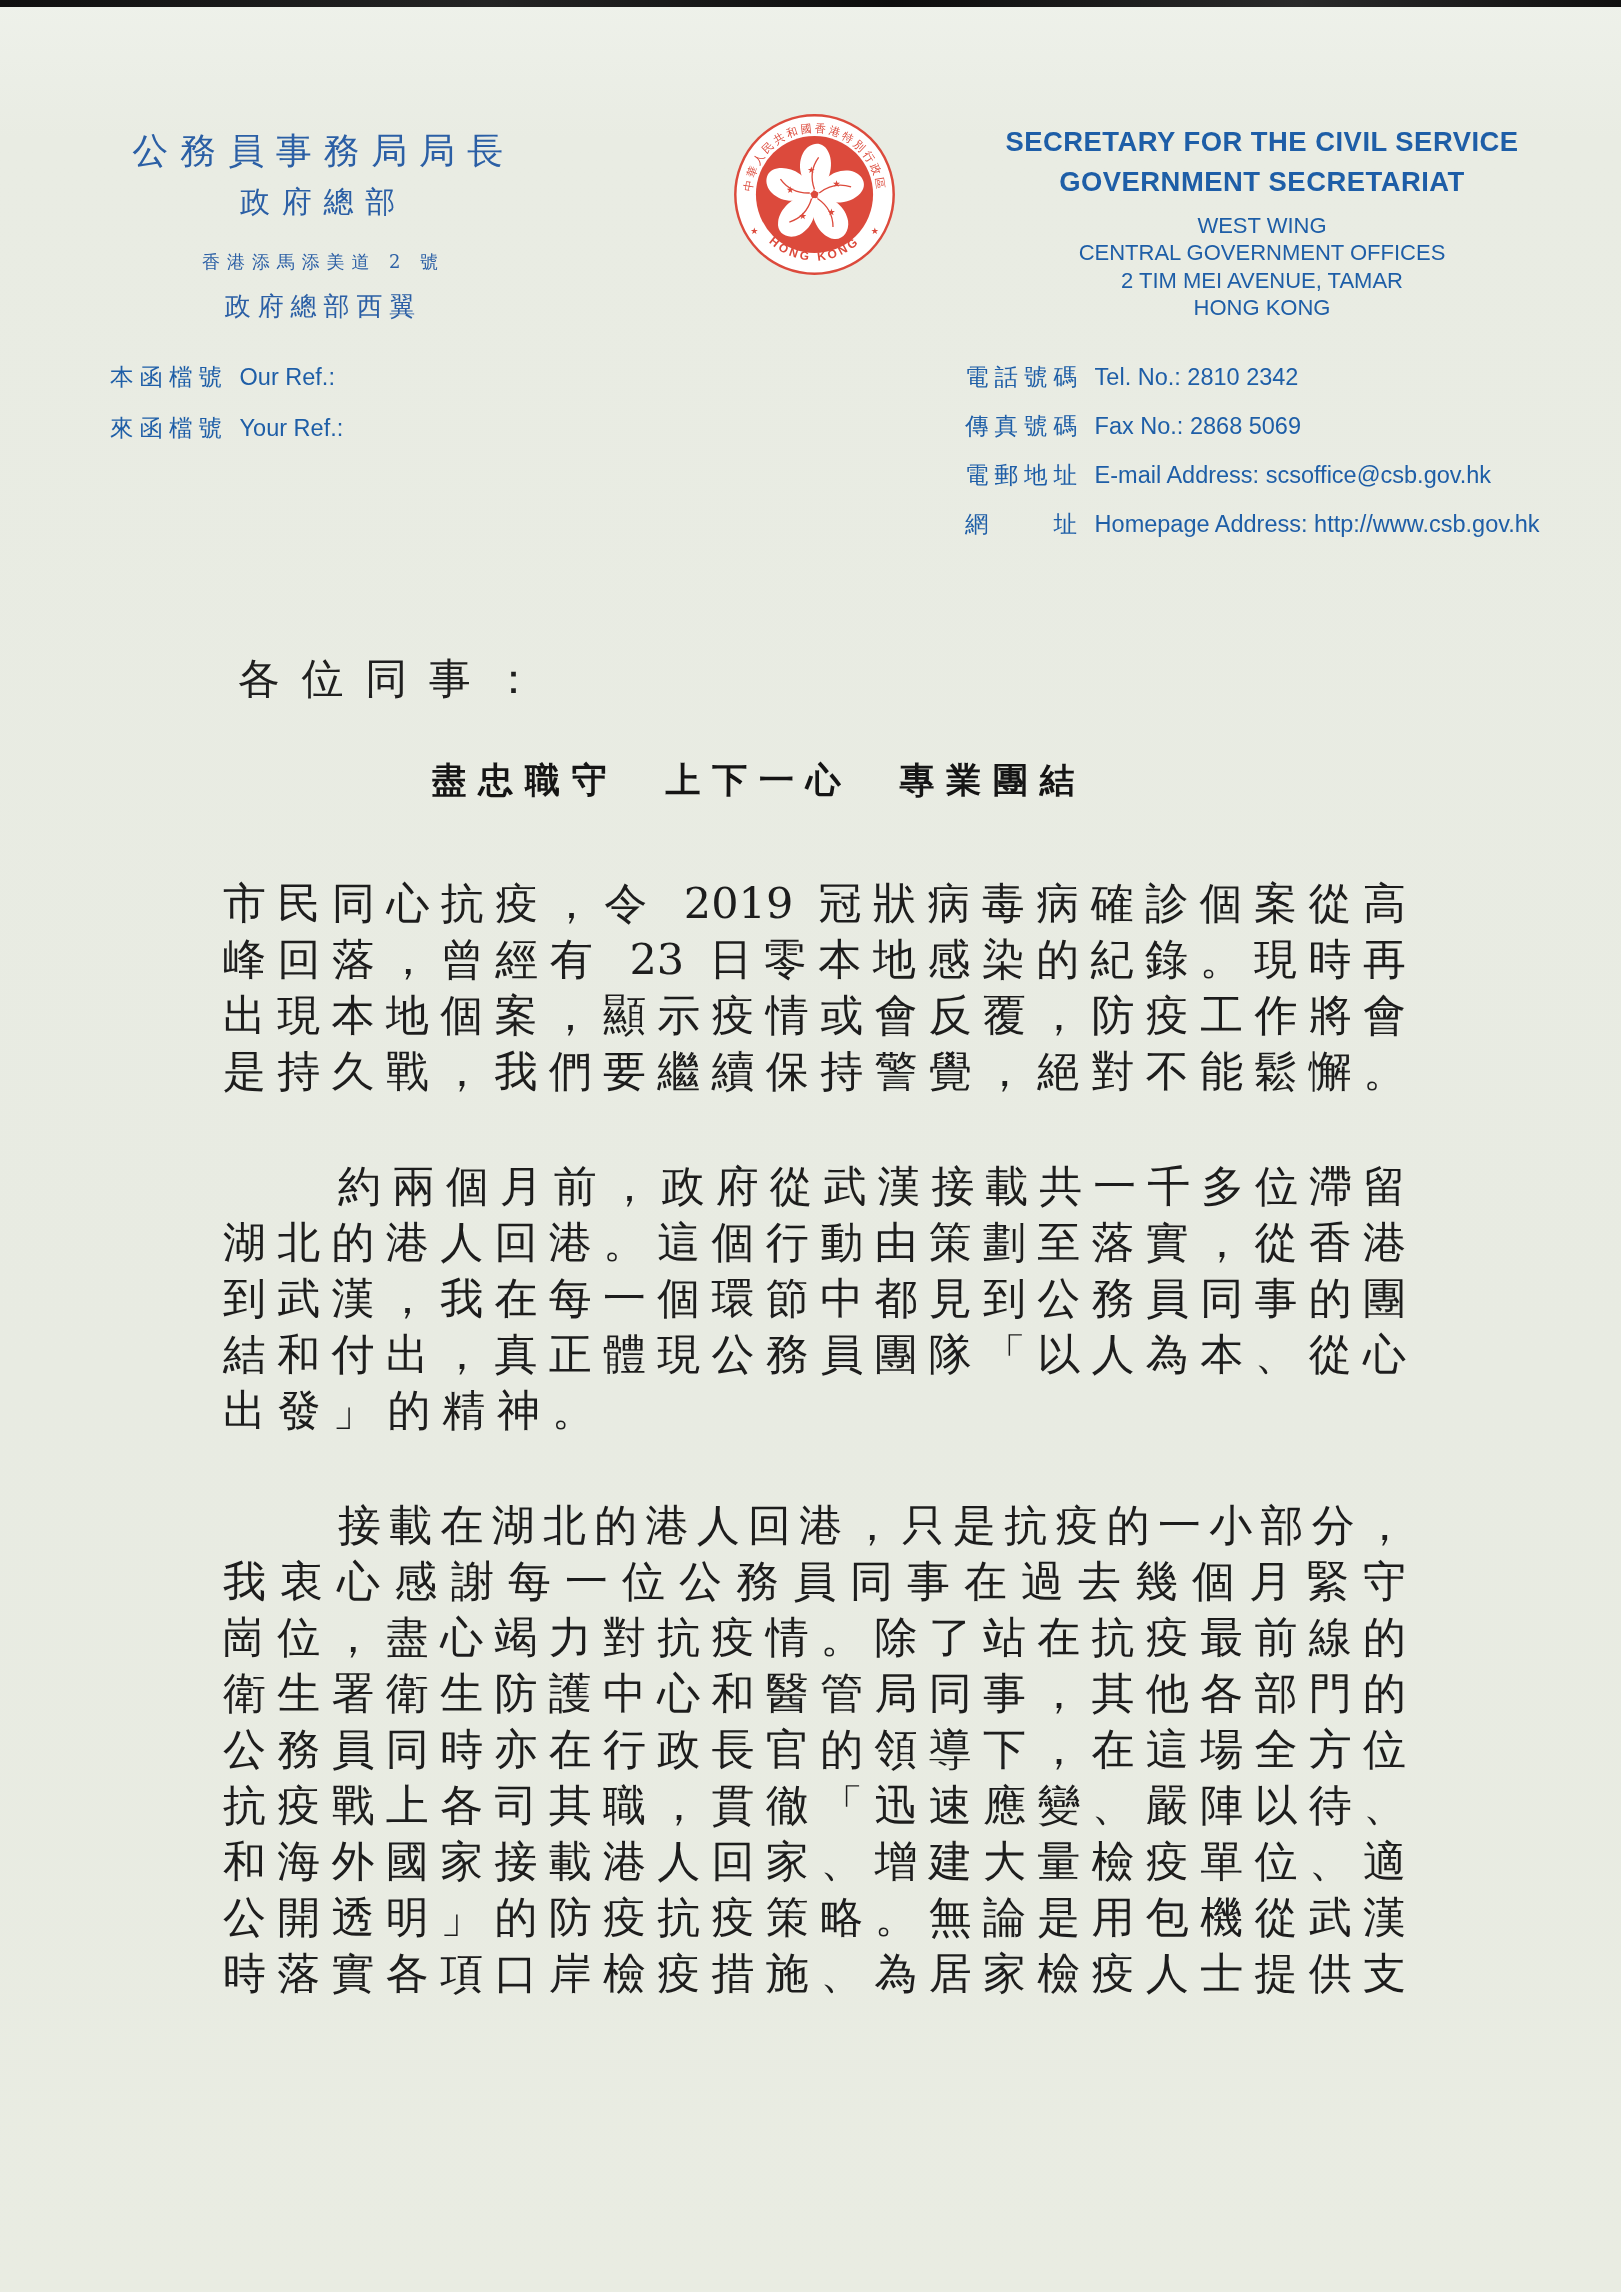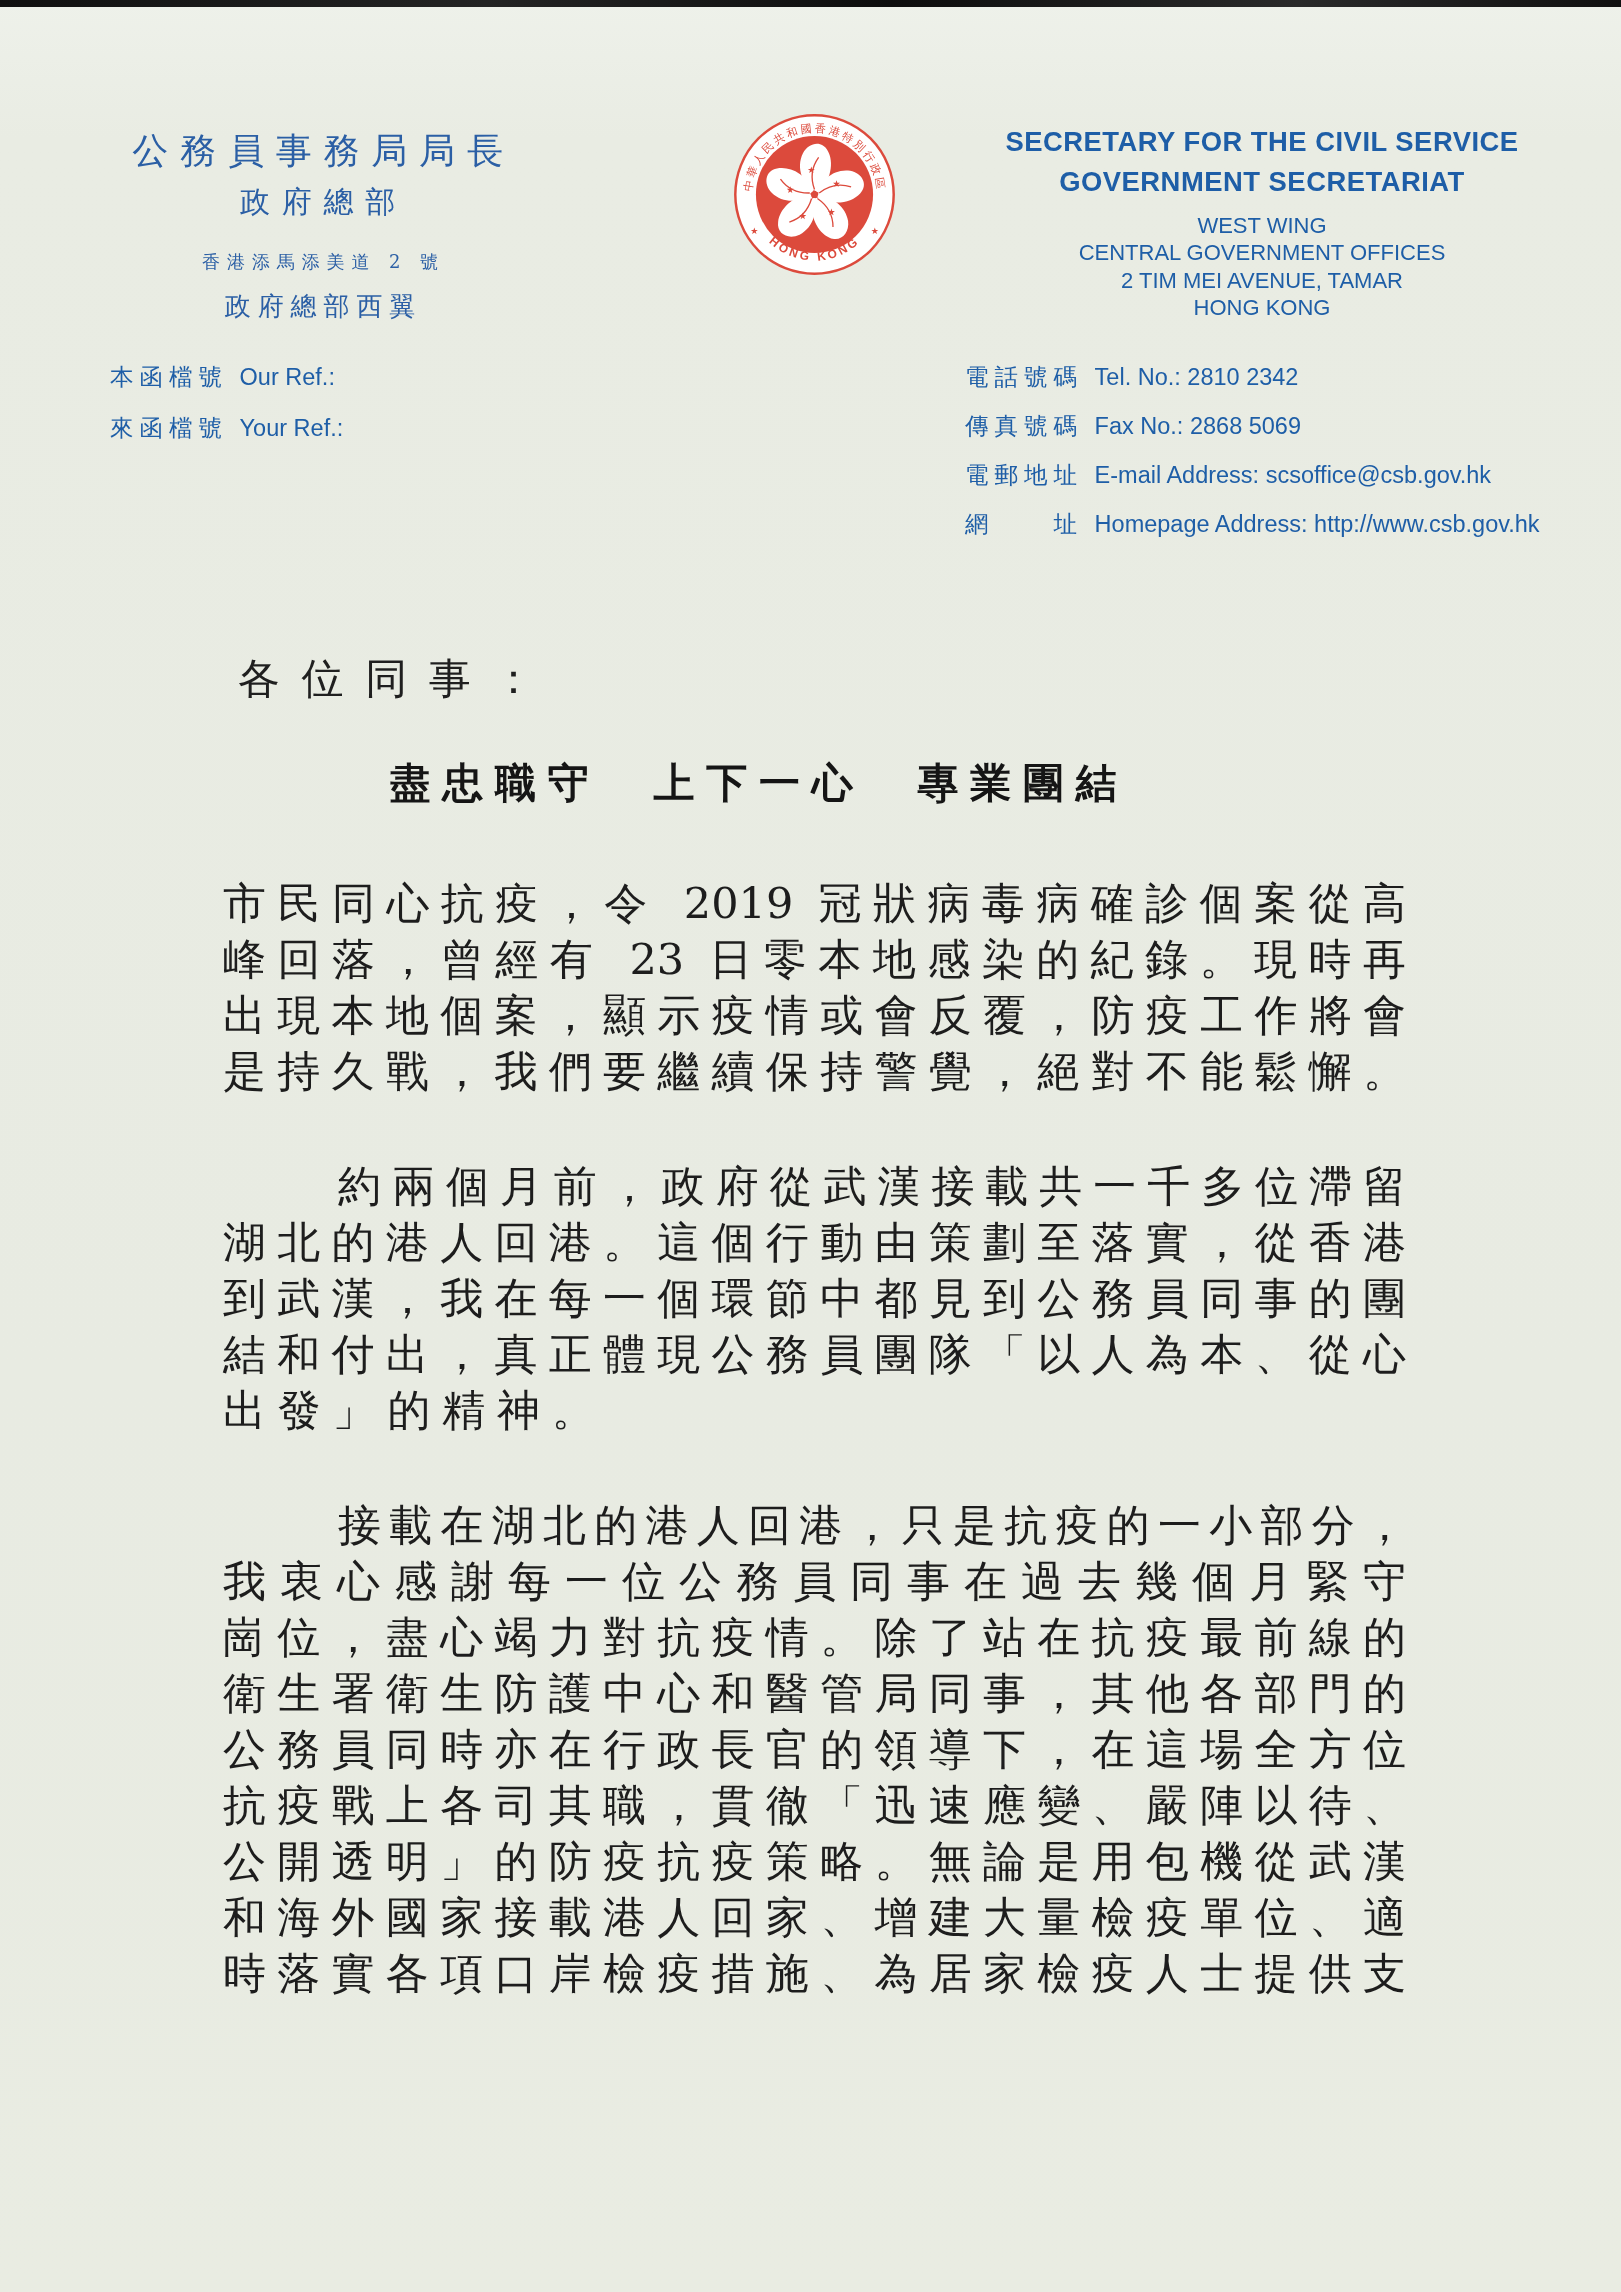--- a/index.html
+++ b/index.html
@@ -45,22 +45,22 @@
     font-family:"DejaVu Serif",serif;
   }
   
   .salutation{
     position:absolute;left:238px;top:651px;
     font-family:"DejaVu Serif",serif;
     font-size:42px;letter-spacing:21.6px;color:#1f1f1f;line-height:55px;
   }
   .ltitle{
     position:absolute;left:223px;top:755px;width:1072px;
-    text-align:center;font-family:Liberation Serif, serif;
-    font-size:41px;font-weight:bold;letter-spacing:11.8px;color:#151515;line-height:56px;
+    text-align:center;font-family:Liberation Mono, monospace;
+    font-size:35px;font-weight:bold;letter-spacing:11.8px;color:#151515;line-height:56px;
   }
   .bodytext{
     position:absolute;left:223px;top:875px;width:1183px;
     font-family:"DejaVu Serif",serif;color:#1d1d1d;
   }
   .para{margin:0 0 59px 0;}
   .line{
     font-size:43px;line-height:56px;height:56px;white-space:nowrap;
   }
   .line.j{
@@ -189,19 +189,19 @@
       <div class="line j">結和付出，真正體現公務員團隊「以人為本、從心</div>
       <div class="line short">出發」的精神。</div>
     </div>
     <div class="para">
       <div class="line j ind">接載在湖北的港人回港，只是抗疫的一小部分，</div>
       <div class="line j">我衷心感謝每一位公務員同事在過去幾個月緊守</div>
       <div class="line j">崗位，盡心竭力對抗疫情。除了站在抗疫最前線的</div>
       <div class="line j">衛生署衛生防護中心和醫管局同事，其他各部門的</div>
       <div class="line j">公務員同時亦在行政長官的領導下，在這場全方位</div>
       <div class="line j">抗疫戰上各司其職，貫徹「迅速應變、嚴陣以待、</div>
+      <div class="line j">和海外國家接載港人回家、增建大量檢疫單位、適</div>
       <div class="line j">公開透明」的防疫抗疫策略。無論是用包機從武漢</div>
-      <div class="line j">和海外國家接載港人回家、增建大量檢疫單位、適</div>
       <div class="line j">時落實各項口岸檢疫措施、為居家檢疫人士提供支</div>
     </div>
   </div>
 </div>
 
 
 </body></html>

